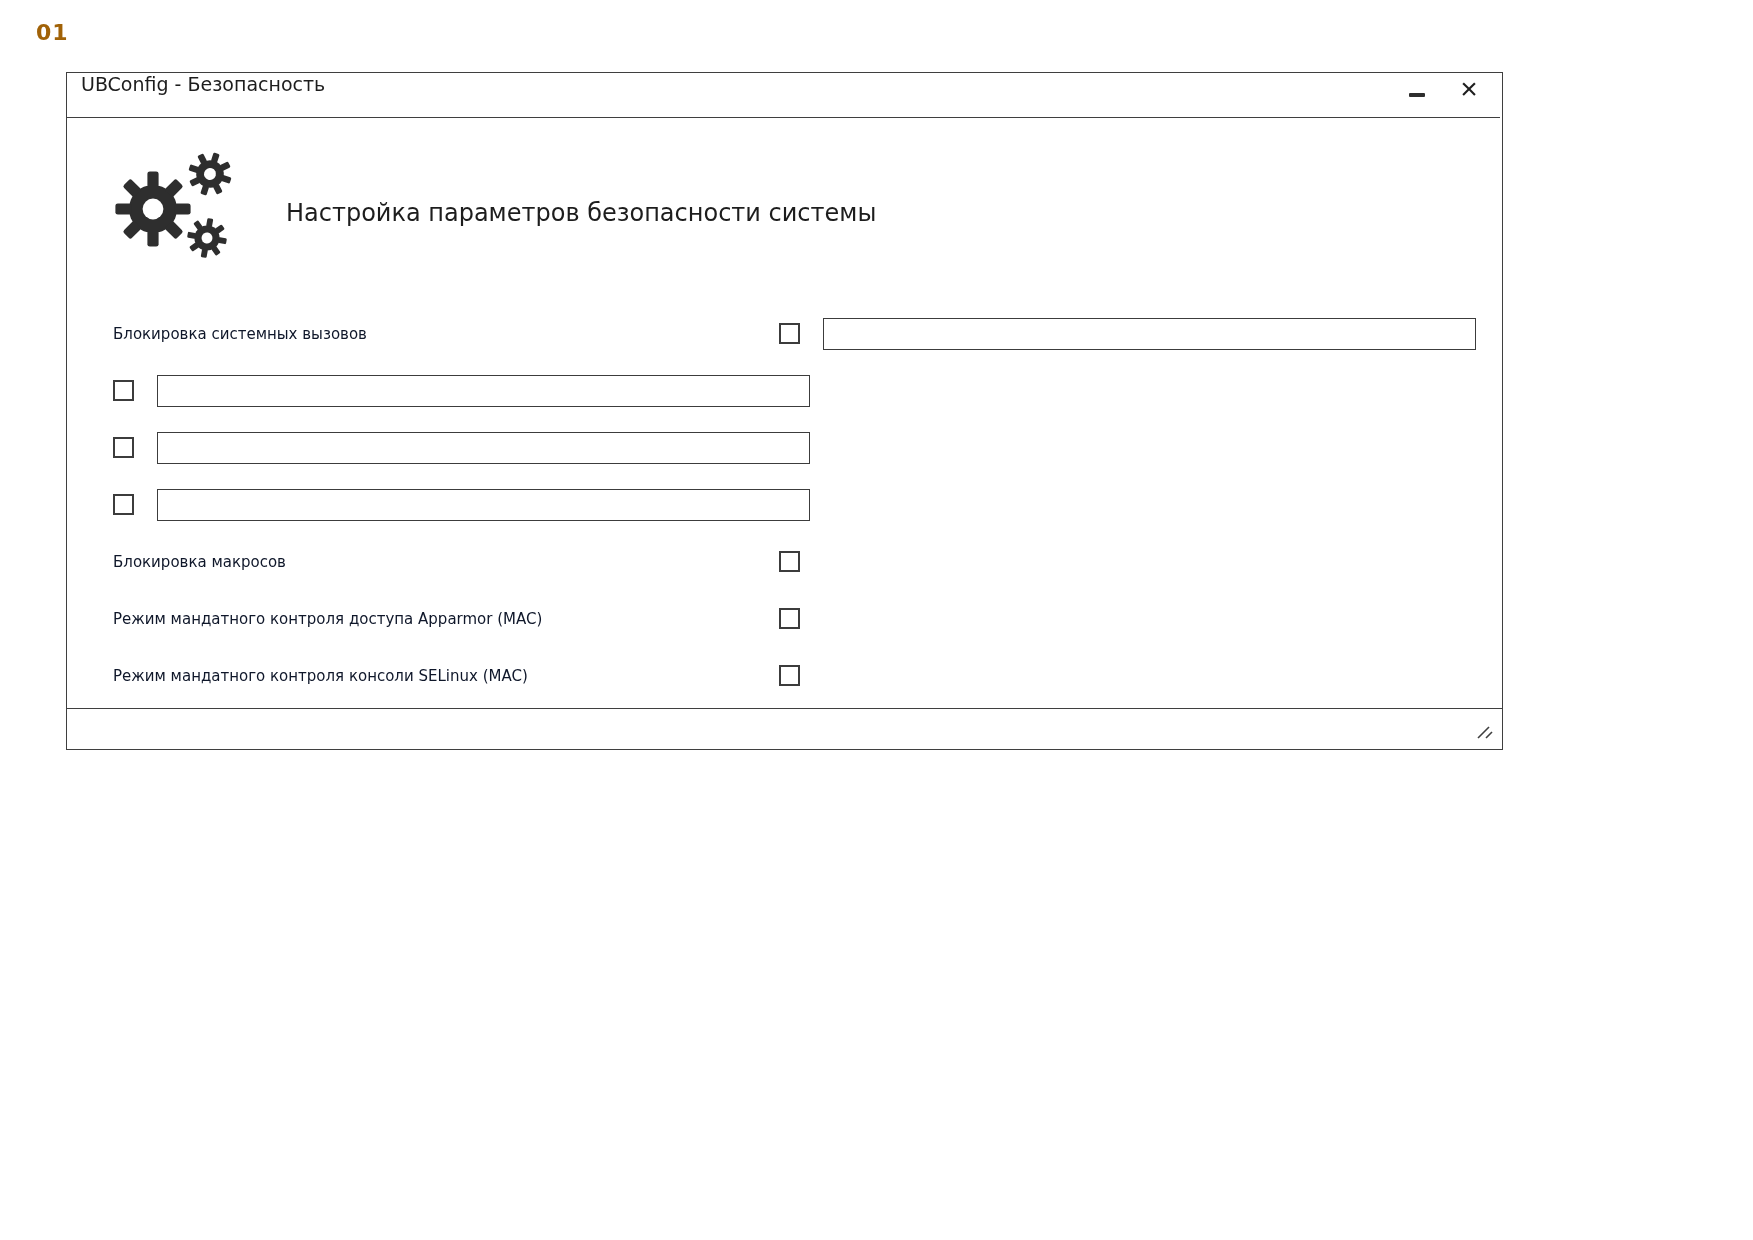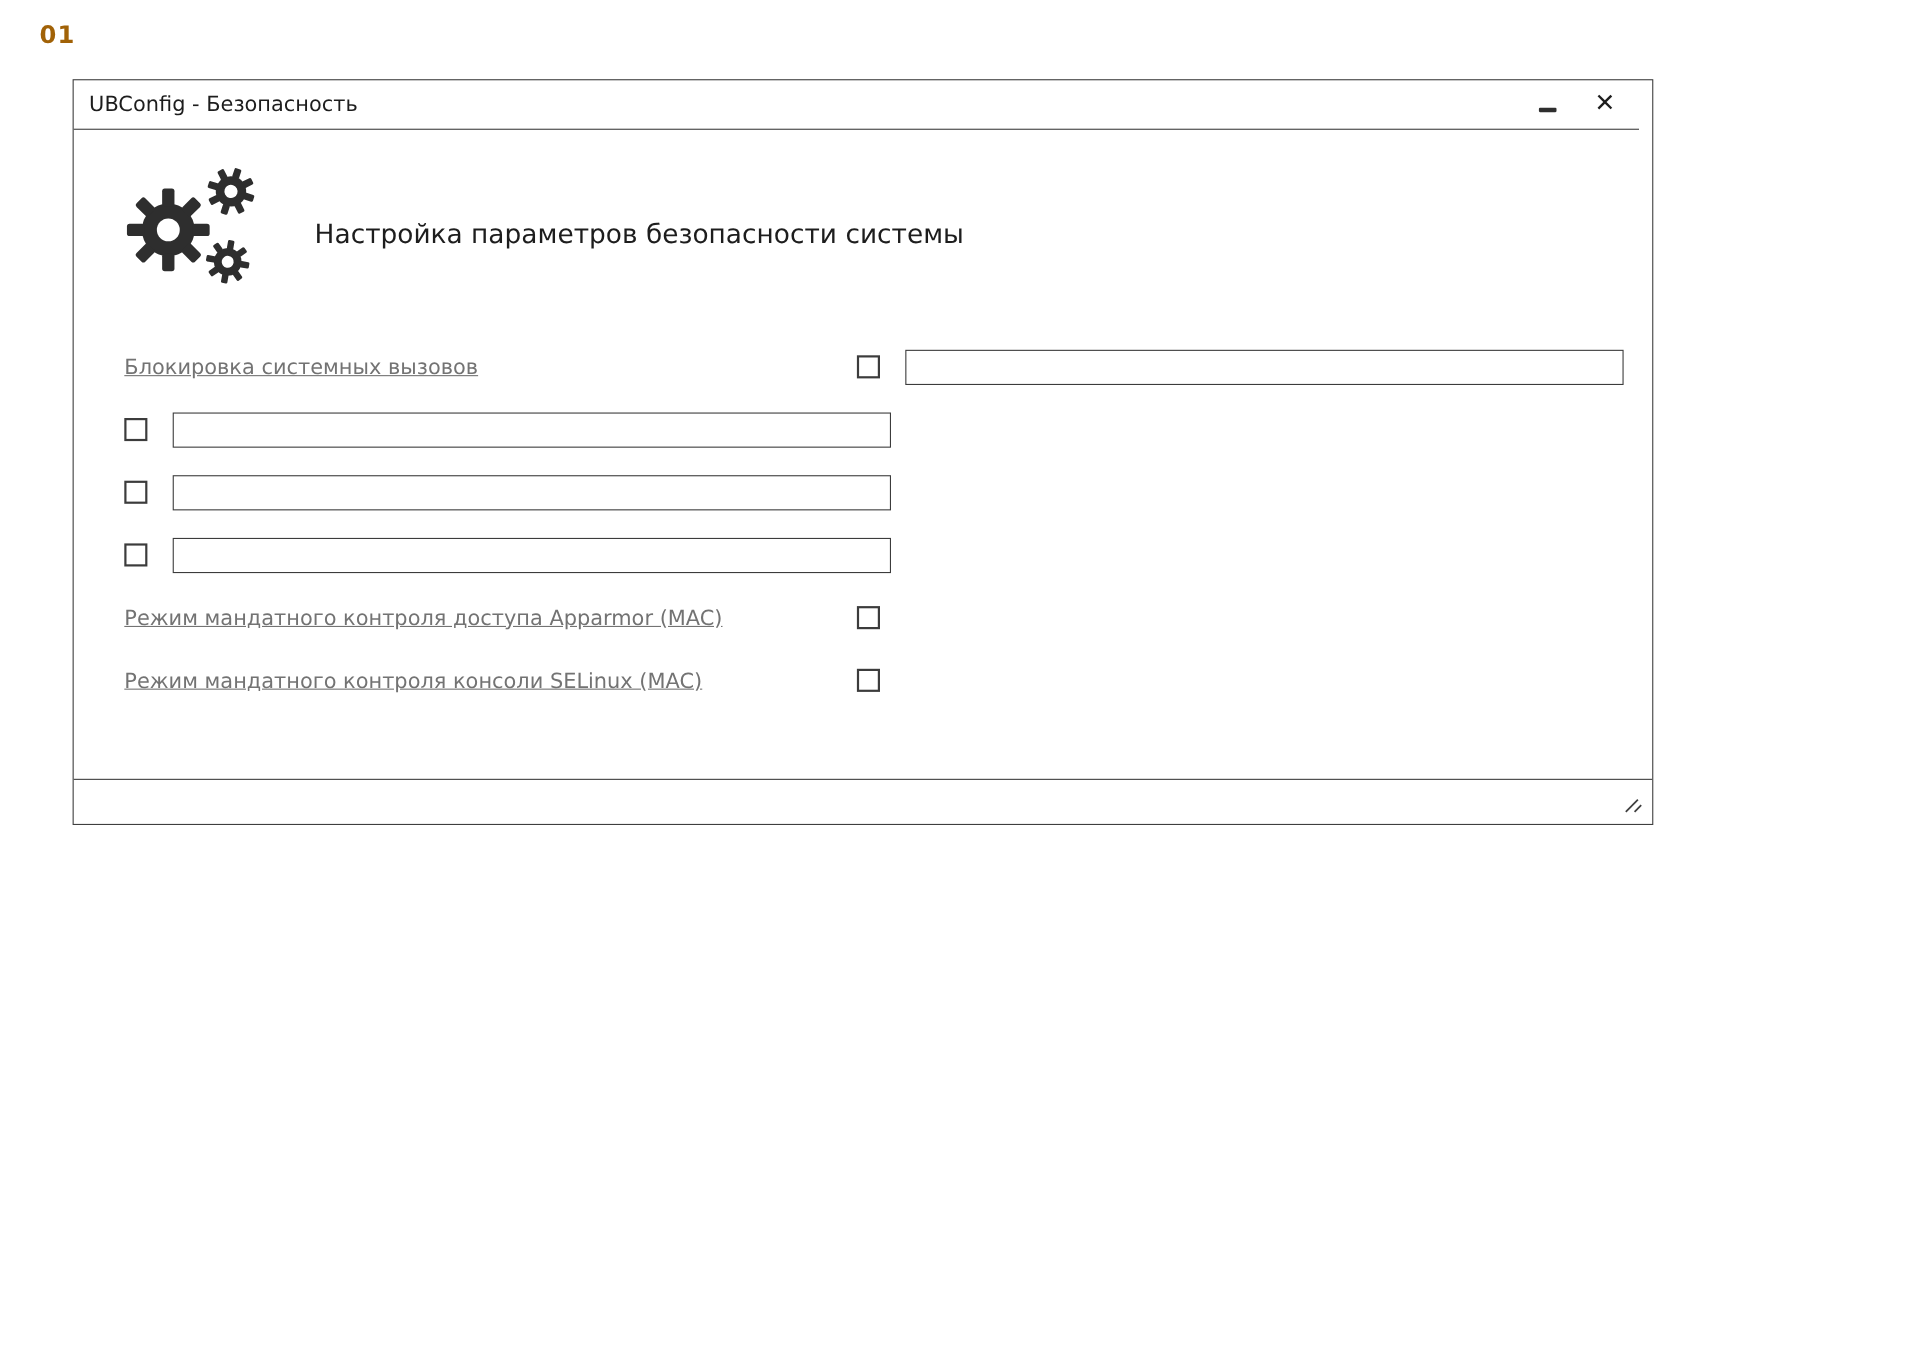--- a/index.html
+++ b/index.html
@@ -31,25 +31,25 @@
     top: 72px;
     width: 1437px;
     height: 678px;
     border: 1.6px solid #3f3f3f;
     background: #ffffff;
     box-sizing: border-box;
   }
 
   .title-bar {
     position: absolute;
-    left: 0; top: 0; right: 12px;
+    left: 0; top: 0; right: 2px;
     height: 45px;
     border-bottom: 1.6px solid #3f3f3f;
     display: flex;
-    align-items: center;
+    align-items: flex-start;
     padding: 0 14px;
     box-sizing: border-box;
   }
   .title-bar .window-title {
     font-size: 19px;
     color: #1d1d1d;
     flex: 0 0 auto;
   }
   .title-bar .spacer { flex: 1 1 auto; }
 
@@ -103,24 +103,23 @@
   }
   .param-row {
     height: 57px;
     display: flex;
     align-items: center;
     padding-left: 46px;
     box-sizing: border-box;
   }
   .param-label {
     width: 666px;
-    font-size: 19px;
-    color: #737373;
+    font-size: 15px;
+    color: #0f172a;
     flex: 0 0 auto;
-    text-decoration: underline;
   }
   .checkbox {
     appearance: none;
     -webkit-appearance: none;
     width: 21px;
     height: 21px;
     border: 2px solid #3c3c3c;
     background: #ffffff;
     margin: 0;
     cursor: pointer;
@@ -215,20 +214,24 @@
     <div class="param-row">
       <input type="checkbox" class="checkbox" style="">
       <input type="text" class="text-input" value="" style="">
     </div>
 
     <div class="param-row">
       <input type="checkbox" class="checkbox" style="">
       <input type="text" class="text-input" value="" style="">
     </div>
 
+    <div class="param-row">
+      <span class="param-label">Блокировка макросов</span>
+      <input type="checkbox" class="checkbox" style="">
+    </div>
 
     <div class="param-row">
       <span class="param-label">Режим мандатного контроля доступа Apparmor (MAC)</span>
       <input type="checkbox" class="checkbox" style="">
     </div>
 
     <div class="param-row">
       <span class="param-label">Режим мандатного контроля консоли SELinux (MAC)</span>
       <input type="checkbox" class="checkbox" style="">
     </div>

